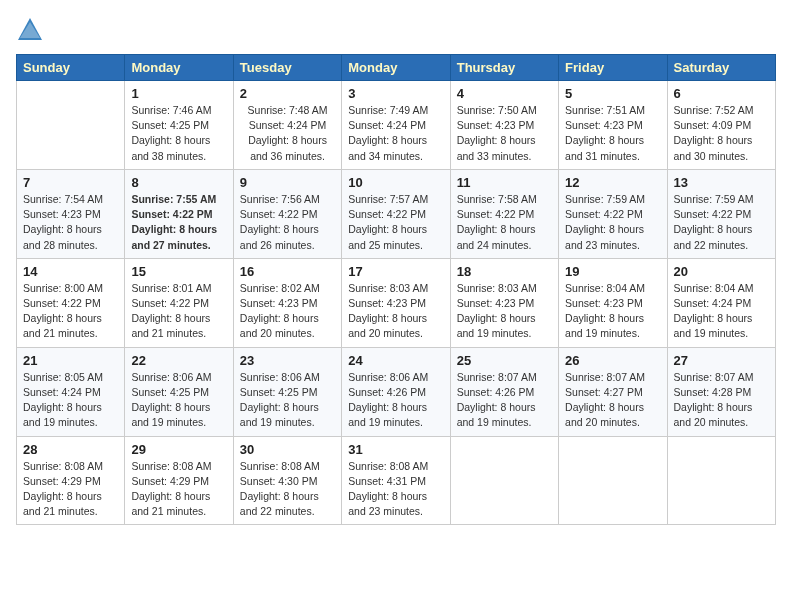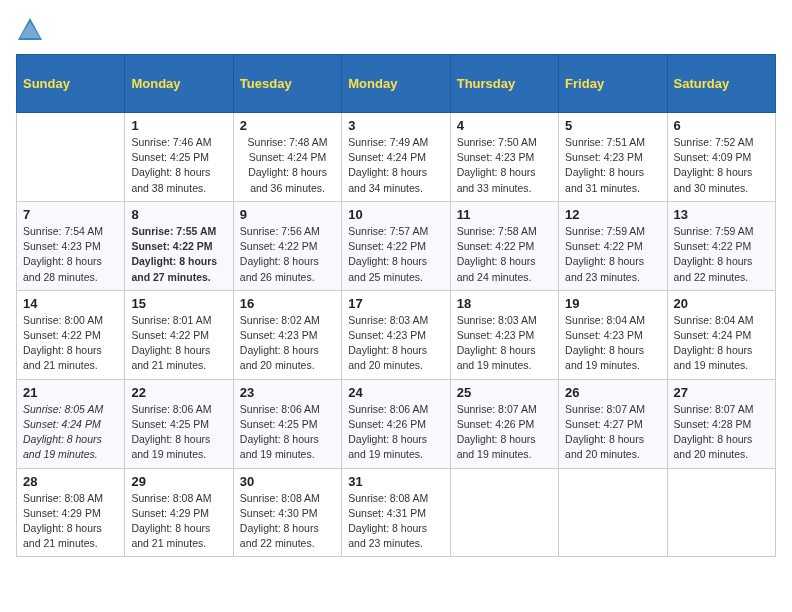--- a/index.html
+++ b/index.html
@@ -44,24 +44,24 @@
       font-size: 16px;
       color: #555;
     }
     table {
       width: 100%;
       border-collapse: collapse;
       table-layout: fixed;
     }
     thead tr th {
       background-color: #2a6db5;
-      color: #fde047;
+      color: #fef9c3;
       font-size: 13px;
       font-weight: bold;
-      padding: 21px 6px;
+      padding: 5px 6px;
       text-align: left;
       border: 1px solid #1a5a9a;
     }
     tbody tr td {
       border: 1px solid #ccc;
       vertical-align: top;
       padding: 5px 6px;
       font-size: 10.5px;
       color: #333;
       height: 78px;
@@ -261,21 +261,21 @@
           <span class="day-num">20</span>
           <div class="day-info" style="white-space: pre-line;">Sunrise: 8:04 AM
 Sunset: 4:24 PM
 Daylight: 8 hours
 and 19 minutes.</div>
         </td>
       </tr>
       <tr>
         <td>
           <span class="day-num">21</span>
-          <div class="day-info" style="white-space: pre-line; font-style: italic;">Sunrise: 8:05 AM
+          <div class="day-info" style="white-space: pre-line;">Sunrise: 8:05 AM
 Sunset: 4:24 PM
 Daylight: 8 hours
 and 19 minutes.</div>
         </td>
         <td>
           <span class="day-num">22</span>
           <div class="day-info" style="white-space: pre-line;">Sunrise: 8:06 AM
 Sunset: 4:25 PM
 Daylight: 8 hours
 and 19 minutes.</div>

